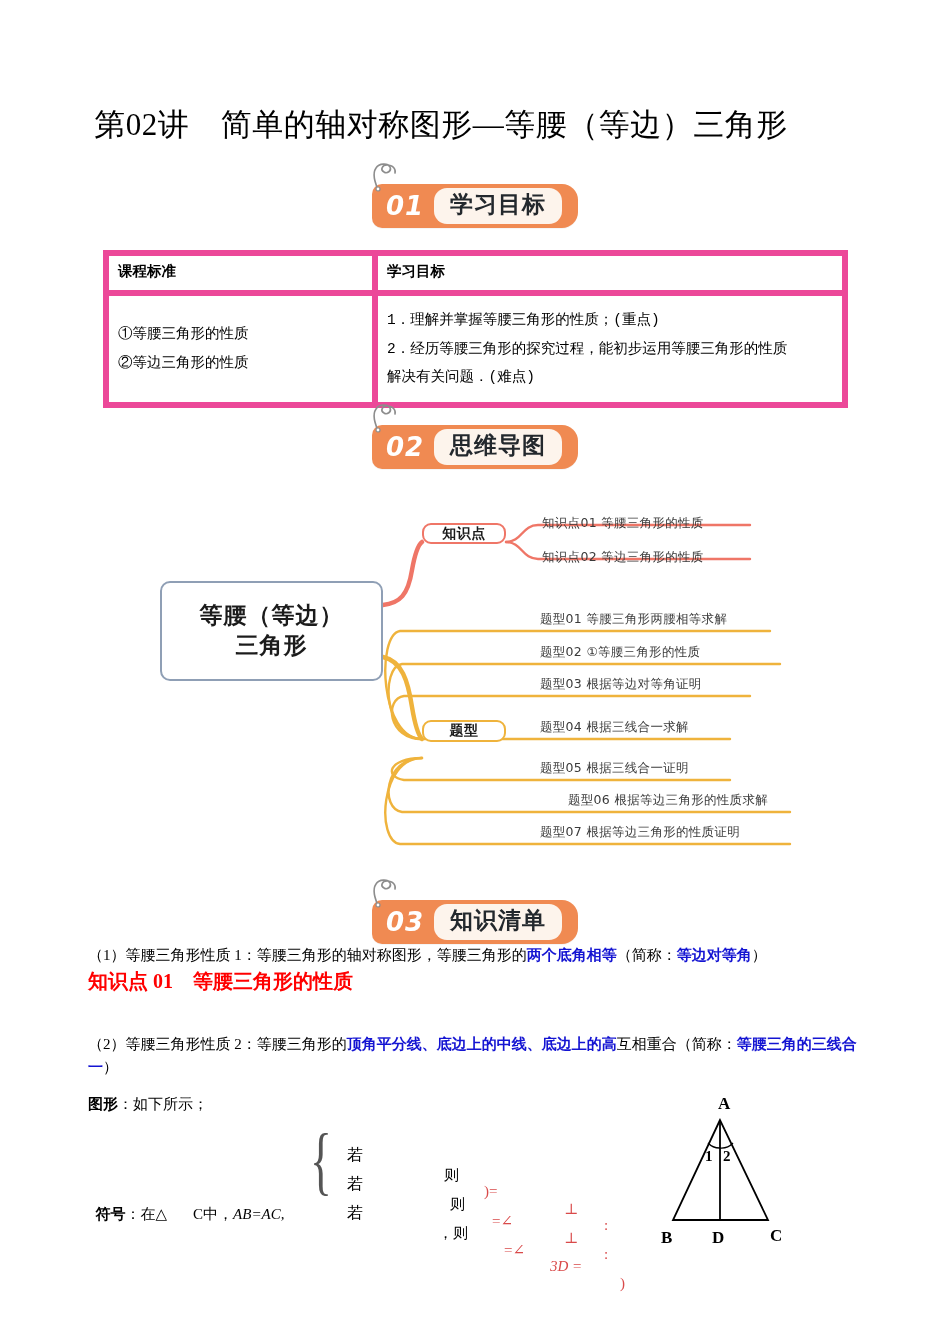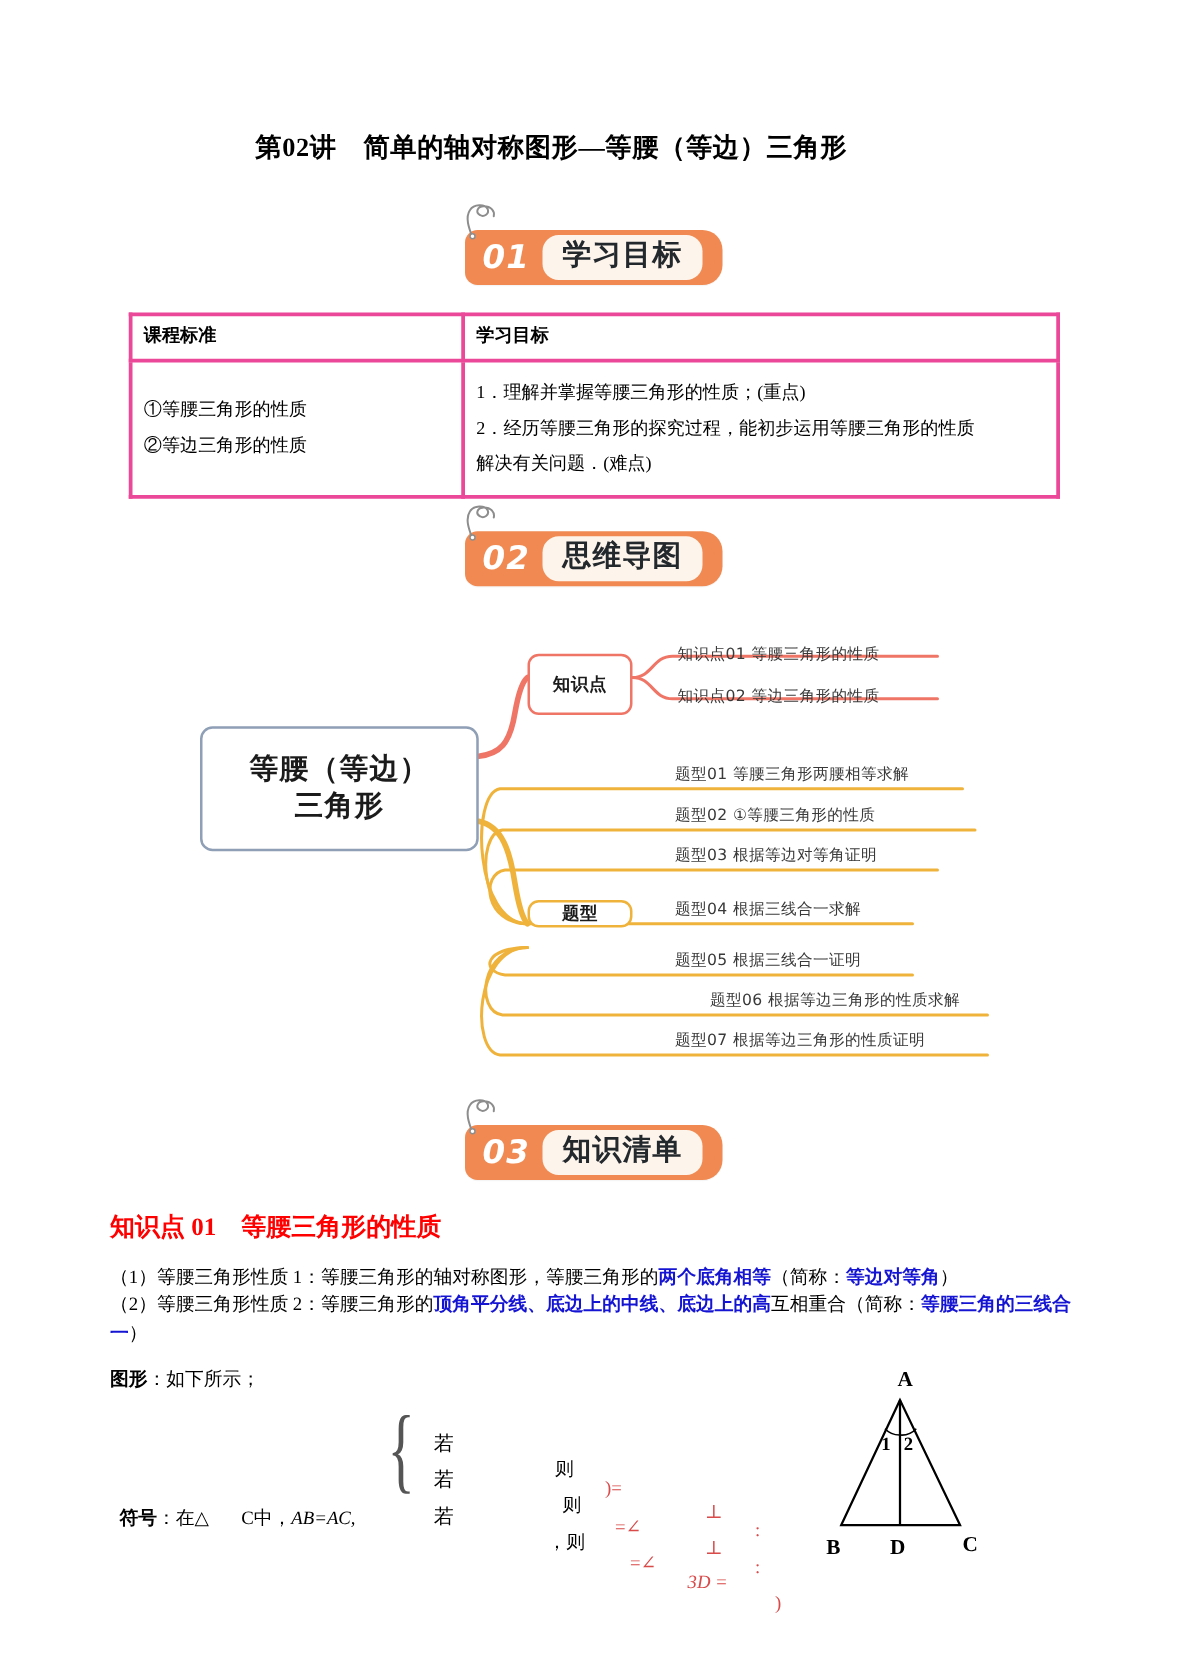--- a/index.html
+++ b/index.html
@@ -17,22 +17,22 @@
   }
 
   
   .doc-title {
     position: absolute;
     top: 104px;
     left: 0;
     width: 882px;
     text-align: center;
     font-family: "Liberation Serif", "DejaVu Serif", serif;
-    font-weight: bold;
-    font-size: 21px;
+    font-weight: normal;
+    font-size: 31px;
     letter-spacing: 0.5px;
     white-space: pre;
   }
 
   
   .badge-wrap {
     position: absolute;
     left: 0;
     width: 950px;
     height: 60px;
@@ -90,24 +90,25 @@
   
   .obj-table {
     position: absolute;
     left: 103px;
     top: 250px;
     width: 745px;
     border-collapse: collapse;
     font-size: 14.5px;
   }
   .obj-table td {
-    border: 3px solid #ec4899;
+    border: 6px solid #ec4899;
     vertical-align: middle;
     padding: 7px 9px;
     line-height: 1.95;
+    font-family: Liberation Mono, monospace;
   }
   .obj-table td.head {
     font-weight: bold;
     padding: 6px 9px;
     line-height: 1.5;
   }
   .obj-table .col-a { width: 245px; }
   .obj-table tr.body-row td { height: 92px; }
 
   
@@ -145,21 +146,21 @@
   .mm-branch {
     border-radius: 9px;
     font-size: 14px;
     color: #1b1b1b;
     letter-spacing: 0.5px;
   }
   .mm-knowledge {
     left: 272px;
     top: 38px;
     width: 84px;
-    height: 49px;
+    height: 21px;
     border: 2px solid #ef7667;
   }
   .mm-problem {
     left: 272px;
     top: 235px;
     width: 84px;
     height: 22px;
     border: 2px solid #efb33c;
   }
   .mm-leaf {
@@ -351,21 +352,21 @@
       <circle cx="10" cy="27" r="2" fill="#ffffff" stroke="#8d8d8d" stroke-width="1.2"></circle>
     </svg>
     <span class="badge-num">03</span>
     <span class="badge-pill">知识清单</span>
     <span class="badge-notch"></span>
   </div>
 </div>
 
 <div class="kp-heading">知识点 01　等腰三角形的性质</div>
 
-<div class="body-line" style="top:1011px;text-align:right;">
+<div class="body-line" style="top:944px;text-align:right;">
   <span>（1）等腰三角形性质 1：等腰三角形的轴对称图形，等腰三角形的</span><span class="hl-blue">两个底角相等</span><span>（简称：</span><span class="hl-blue">等边对等角</span><span>）</span>
 </div>
 
 <div class="body-line wrap" style="top:1033px;">
   <span>（2）等腰三角形性质 2：等腰三角形的</span><span class="hl-blue">顶角平分线、底边上的中线、底边上的高</span><span>互相重合（简称：</span><span class="hl-blue">等腰三角的三线合一</span><span>）</span>
 </div>
 
 <div class="body-line" style="top:1093px;">
   <span class="lbl-bold">图形</span><span>：如下所示；</span>
 </div>

